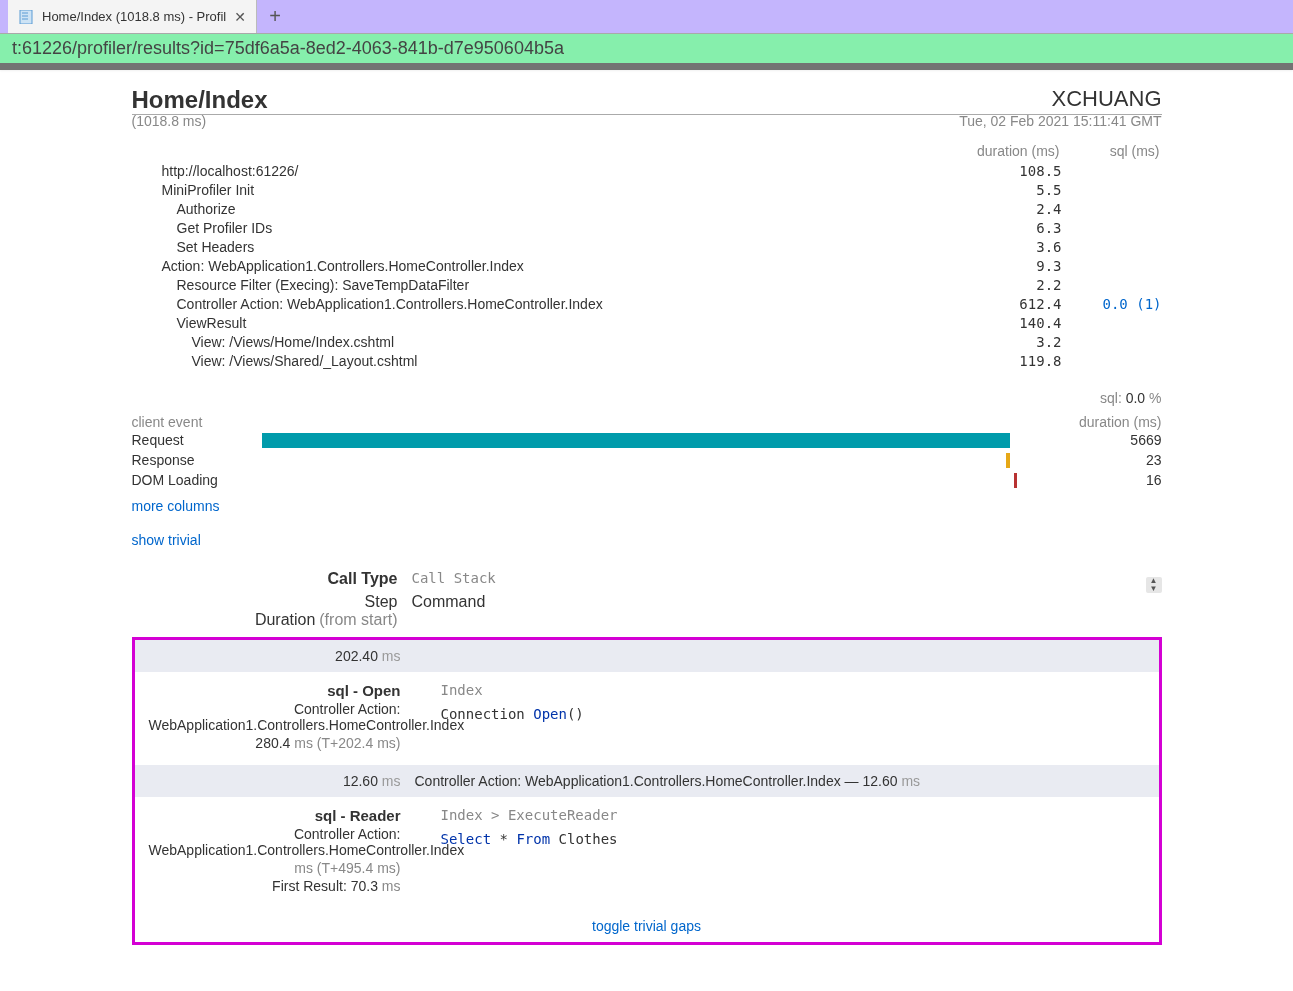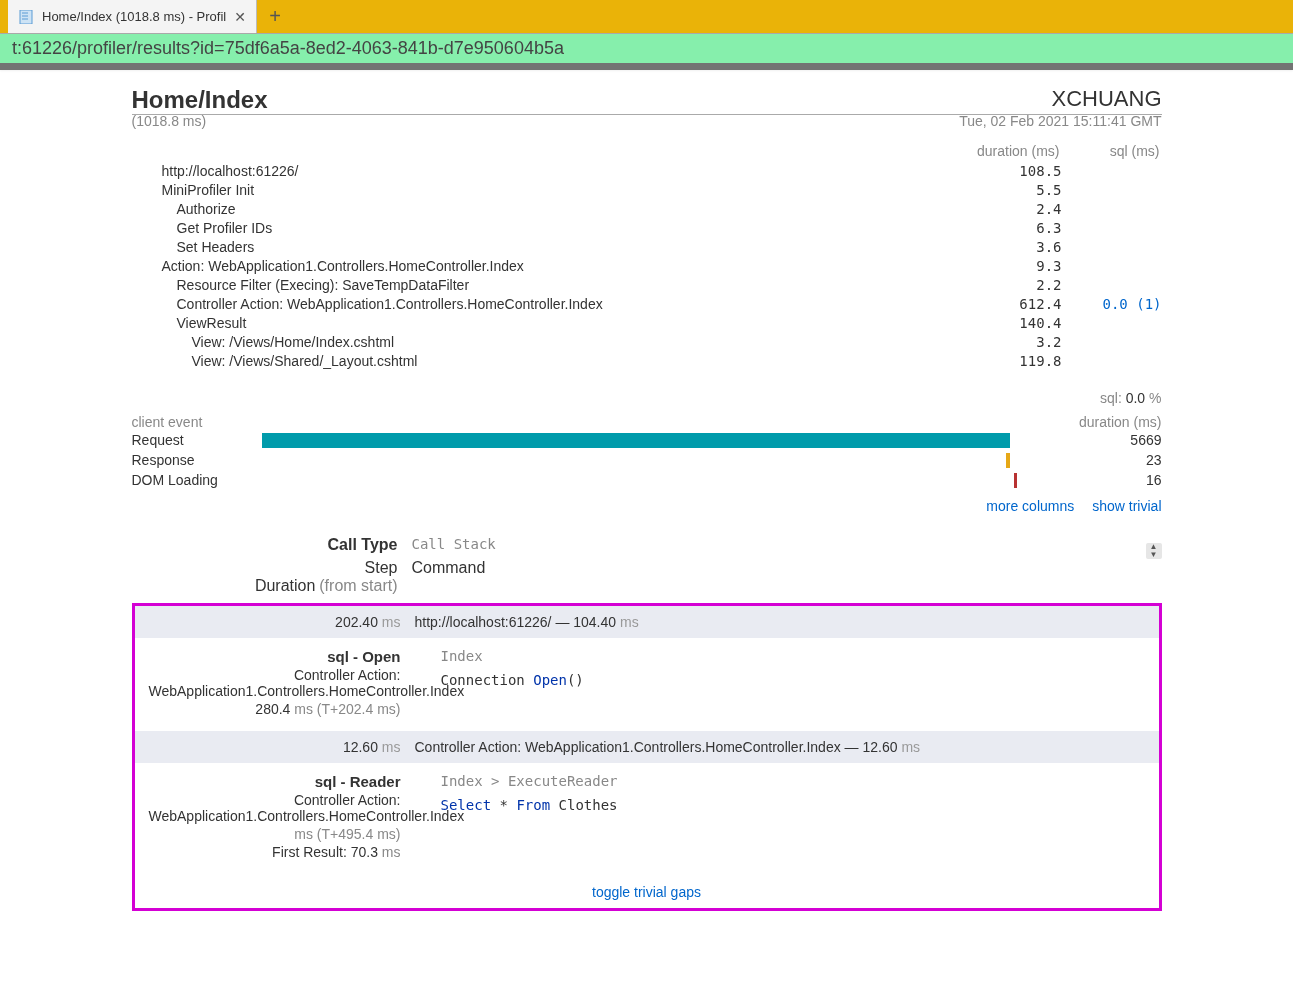--- a/index.html
+++ b/index.html
@@ -1,18 +1,18 @@
 <!DOCTYPE html>
 <html><head>
   <meta charset="utf-8">
   <style>
     * { box-sizing: border-box; }
     body { margin: 0; font-family: "Segoe UI", Arial, sans-serif; font-size: 14px; color: #333; background: #fff; }
     
-    .tab-bar { background: #eab308; height: 34px; display: flex; align-items: stretch; border-bottom: 1px solid #aaa; }
+    .tab-bar { background: #c4b5fd; height: 34px; display: flex; align-items: stretch; border-bottom: 1px solid #aaa; }
     .tab-bar-pad { width: 8px; }
     .tab { background: #f4f4f4; display: flex; align-items: center; padding: 0 10px; gap: 8px; max-width: 280px; border-right: 1px solid #bbb; }
     .tab-icon { width: 16px; height: 16px; display: inline-flex; align-items: center; justify-content: center; }
     .tab-title { white-space: nowrap; overflow: hidden; text-overflow: ellipsis; font-size: 13px; color: #333; flex: 1; }
     .tab-close { color: #555; cursor: pointer; font-size: 14px; line-height: 1; }
     .new-tab { display: flex; align-items: center; justify-content: center; width: 36px; color: #555; font-size: 20px; cursor: pointer; }
     
     .url-bar { background: #86efac; padding: 6px 12px; font-size: 18px; color: #444; border-bottom: 7px solid #737373; box-shadow: 0 1px 2px rgba(0,0,0,0.06); height: 36px; display: flex; align-items: center; }
     
     .container { max-width: 1030px; margin: 16px auto; padding: 0; }
@@ -42,21 +42,21 @@
     .timing-bar-col { flex: 1; }
     .timing-right { width: 120px; text-align: right; }
     
     .timing-row { display: flex; align-items: center; height: 20px; }
     .timing-bar { height: 15px; }
     .bar-req { background: #009bab; }
     .bar-resp { background: #e6a817; }
     .bar-dom { background: #b83232; }
     .timing-val { width: 120px; text-align: right; }
     
-    .toggle-links { display: flex; justify-content: flex-end; gap: 18px; margin-top: 8px; }
+    .toggle-links { display: flex; justify-content: flex-end; gap: 18px; margin-top: 8px; flex-direction: column; }
     .toggle-links a { color: #0066cc; text-decoration: none; cursor: pointer; }
     
     .call-headers { margin-top: 22px; }
     .call-header-row { display: flex; align-items: flex-start; }
     .ch-left { width: 280px; text-align: right; padding-right: 14px; }
     .ch-right { flex: 1; font-family: Consolas, monospace; color: #888; }
     .ch-right.nonmono { font-family: inherit; color: #333; font-size: 16px; }
     .ch-bold { font-weight: 700; font-size: 16px; }
     .ch-reg { font-size: 16px; color: #333; }
     .ch-mut { color: #888; font-size: 16px; }
@@ -249,23 +249,20 @@
       <div style="width:30px;"></div>
     </div>
   </div>
 
   <div class="highlight-box">
 
     <div class="gap-row">
       <div class="gap-left">
         <span>202.40</span> <span class="mut">ms</span>
       </div>
-      <div class="gap-right">
-        <span>http://localhost:61226/ — 104.40</span> <span class="mut">ms</span>
-      </div>
     </div>
 
     <div class="query-block">
       <div class="q-left">
         <div class="q-type">sql - Open</div>
         <div class="q-step">Controller Action: WebApplication1.Controllers.HomeController.Index</div>
         <div class="q-time">
           <span>280.4</span> <span class="mut-unit">ms (T+202.4 ms)</span>
         </div>
       </div>

